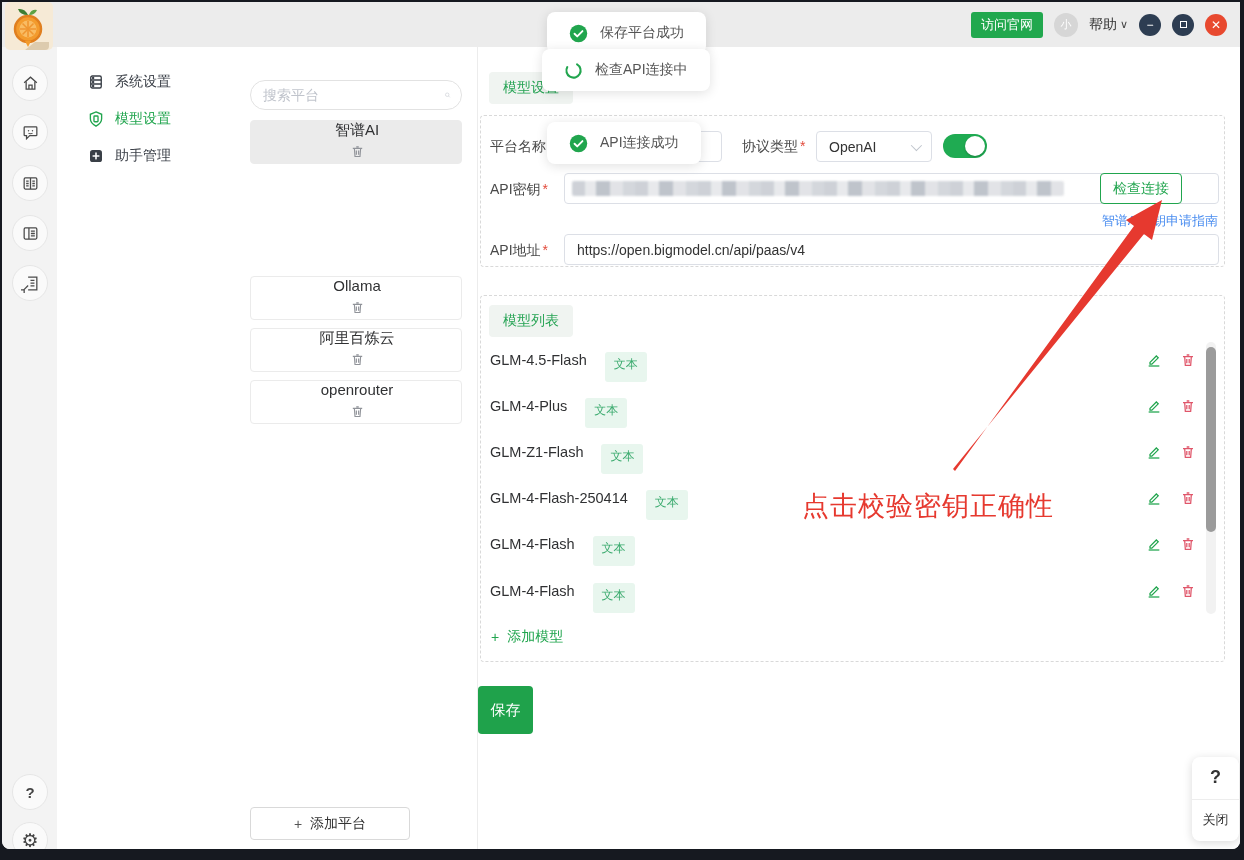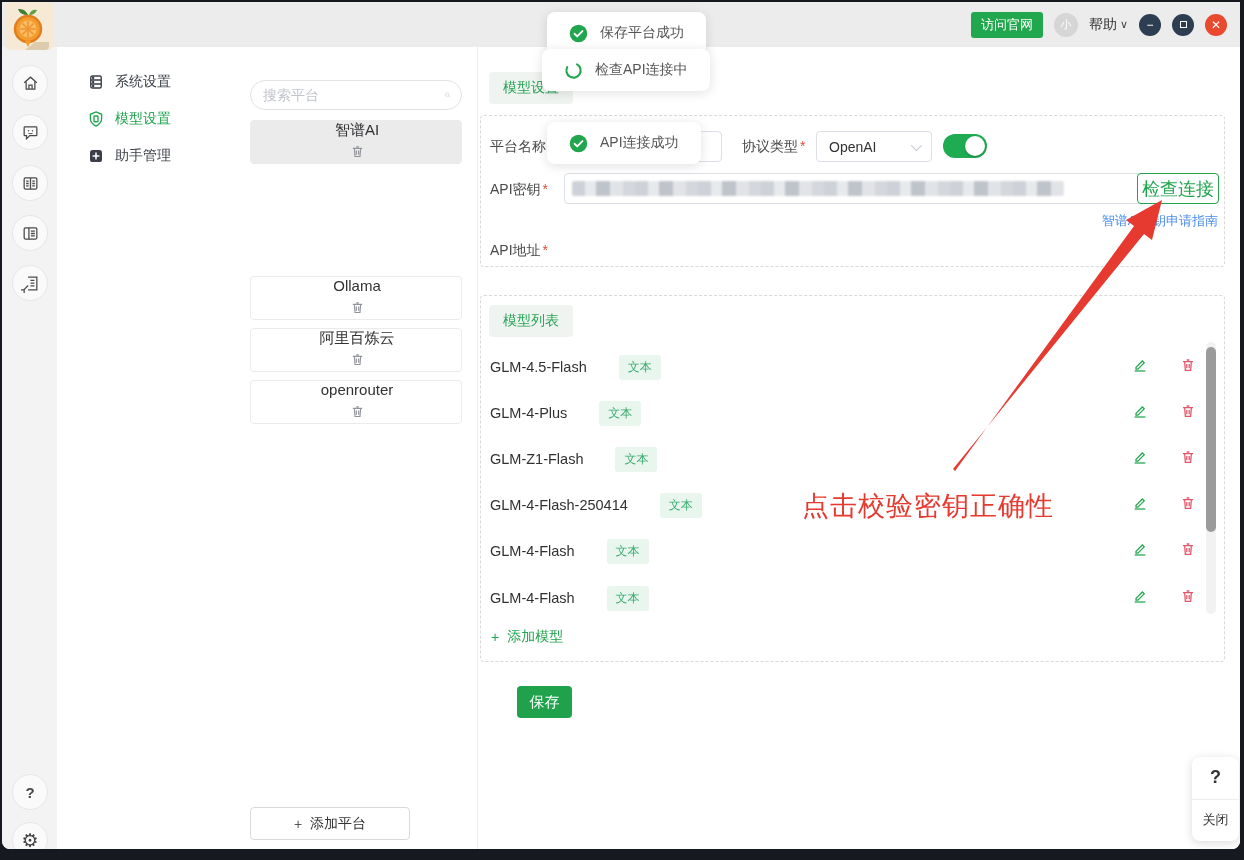--- a/index.html
+++ b/index.html
@@ -69,35 +69,35 @@
             background:repeating-linear-gradient(90deg,#c6cad1 0 13px,#e4e6e9 13px 24px,#b4bac3 24px 38px,#dddfe3 38px 51px,#cdd1d7 51px 63px);
             filter:blur(1.2px); opacity:.85; }
   .select-box { position:absolute; left:814px; top:129px; width:116px; height:31px; border:1px solid #dcdfe6;
                 border-radius:4px; display:flex; align-items:center; padding:0 12px; font-size:14px; color:#333;
                 justify-content:space-between; cursor:pointer; background:#fff; }
   .caret { width:8px; height:8px; border-right:1.6px solid #bfc4cc; border-bottom:1.6px solid #bfc4cc;
            transform:rotate(45deg) translateY(-2px); }
   .toggle { position:absolute; left:941px; top:132px; width:44px; height:24px; border-radius:12px; background:#1fab52; cursor:pointer; }
   .toggle .knob { position:absolute; right:2px; top:2px; width:20px; height:20px; border-radius:50%; background:#fff;
                   box-shadow:0 1px 2px rgba(0,0,0,.25); }
-  .check-btn { position:absolute; left:1135px; top:171px; width:82px; height:31px; background:#fff;
-               border:1px solid #21a54e; border-radius:4px; color:#21a54e; font-size:18px;
+  .check-btn { position:absolute; left:1098px; top:171px; width:82px; height:31px; background:#fff;
+               border:1px solid #21a54e; border-radius:4px; color:#21a54e; font-size:14px;
                display:flex; align-items:center; justify-content:center; cursor:pointer; z-index:2; }
   .guide-link { position:absolute; right:22px; top:210px; font-size:13px; color:#4a8df0; cursor:pointer; z-index:1; }
 
-  .model-row { position:absolute; left:488px; width:706px; height:30px; display:flex; align-items:center; gap:32px; }
+  .model-row { position:absolute; left:488px; width:706px; height:30px; display:flex; gap:18px; }
   .model-name { font-size:14.5px; color:#303133; }
   .badge { background:#e8f6ee; color:#3cab6f; font-size:12px; padding:4px 9px; border-radius:3px; }
   .row-sp { flex:1; }
   .icon-edit { color:#21a54e; cursor:pointer; } .icon-edit svg { width:16px; height:16px; }
   .icon-del { color:#e0566a; cursor:pointer; } .icon-del svg { width:16px; height:16px; }
   .add-model { position:absolute; left:489px; top:626px; display:flex; align-items:center; gap:8px;
                color:#21a54e; font-size:14px; cursor:pointer; }
-  .save-btn { position:absolute; left:476px; top:684px; width:55px; height:32px; background:#1fa24b; color:#fff;
-              font-size:15px; border-radius:4px; display:flex; align-items:center; justify-content:center; cursor:pointer;margin-left:39px; }
+  .save-btn { position:absolute; left:476px; top:684px; width:55px; height:48px; background:#1fa24b; color:#fff;
+              font-size:15px; border-radius:4px; display:flex; align-items:center; justify-content:center; cursor:pointer; }
 
   .scroll-track { position:absolute; left:1204px; top:340px; width:10px; height:272px; background:#f2f2f2;
                   border-radius:5px; }
   .scroll-thumb { position:absolute; left:0; top:5px; width:10px; height:185px; background:#9b9b9b; border-radius:5px; cursor:pointer; }
 
   
   .toast { position:absolute; background:#fff; border-radius:8px; box-shadow:0 2px 12px rgba(0,0,0,.12);
            display:flex; align-items:center; gap:12px; padding:0 22px; height:42px; z-index:20; }
   .toast-text { font-size:14px; color:#555; }
   .tico { width:19px; height:19px; }
@@ -290,20 +290,23 @@
     <span>API密钥</span><span class="req">*</span>
   </div>
   <div class="finput" style="left:562px; top:171px; width:655px; height:31px;"></div>
   <div class="mosaic"></div>
   <div class="check-btn">检查连接</div>
   <div class="guide-link">智谱AI密钥申请指南</div>
 
   <div class="flabel" style="left:488px; top:240px">
     <span>API地址</span><span class="req">*</span>
   </div>
+  <div class="finput" style="left:562px; top:232px; width:655px; height:31px;">
+    <span>https://open.bigmodel.cn/api/paas/v4</span>
+  </div>
 
   <div class="sec sec2"></div>
   <div class="pill" style="position:absolute; left:487px; top:303px;">模型列表</div>
 
   <div class="model-row" style="top:350px">
     <span class="model-name">GLM-4.5-Flash</span>
     <span class="badge">文本</span>
     <span class="row-sp"></span>
     <span class="icon-edit"><svg viewBox="0 0 24 24" fill="none" stroke="currentColor" stroke-width="1.9">
           <path d="M4 21h16"></path>

